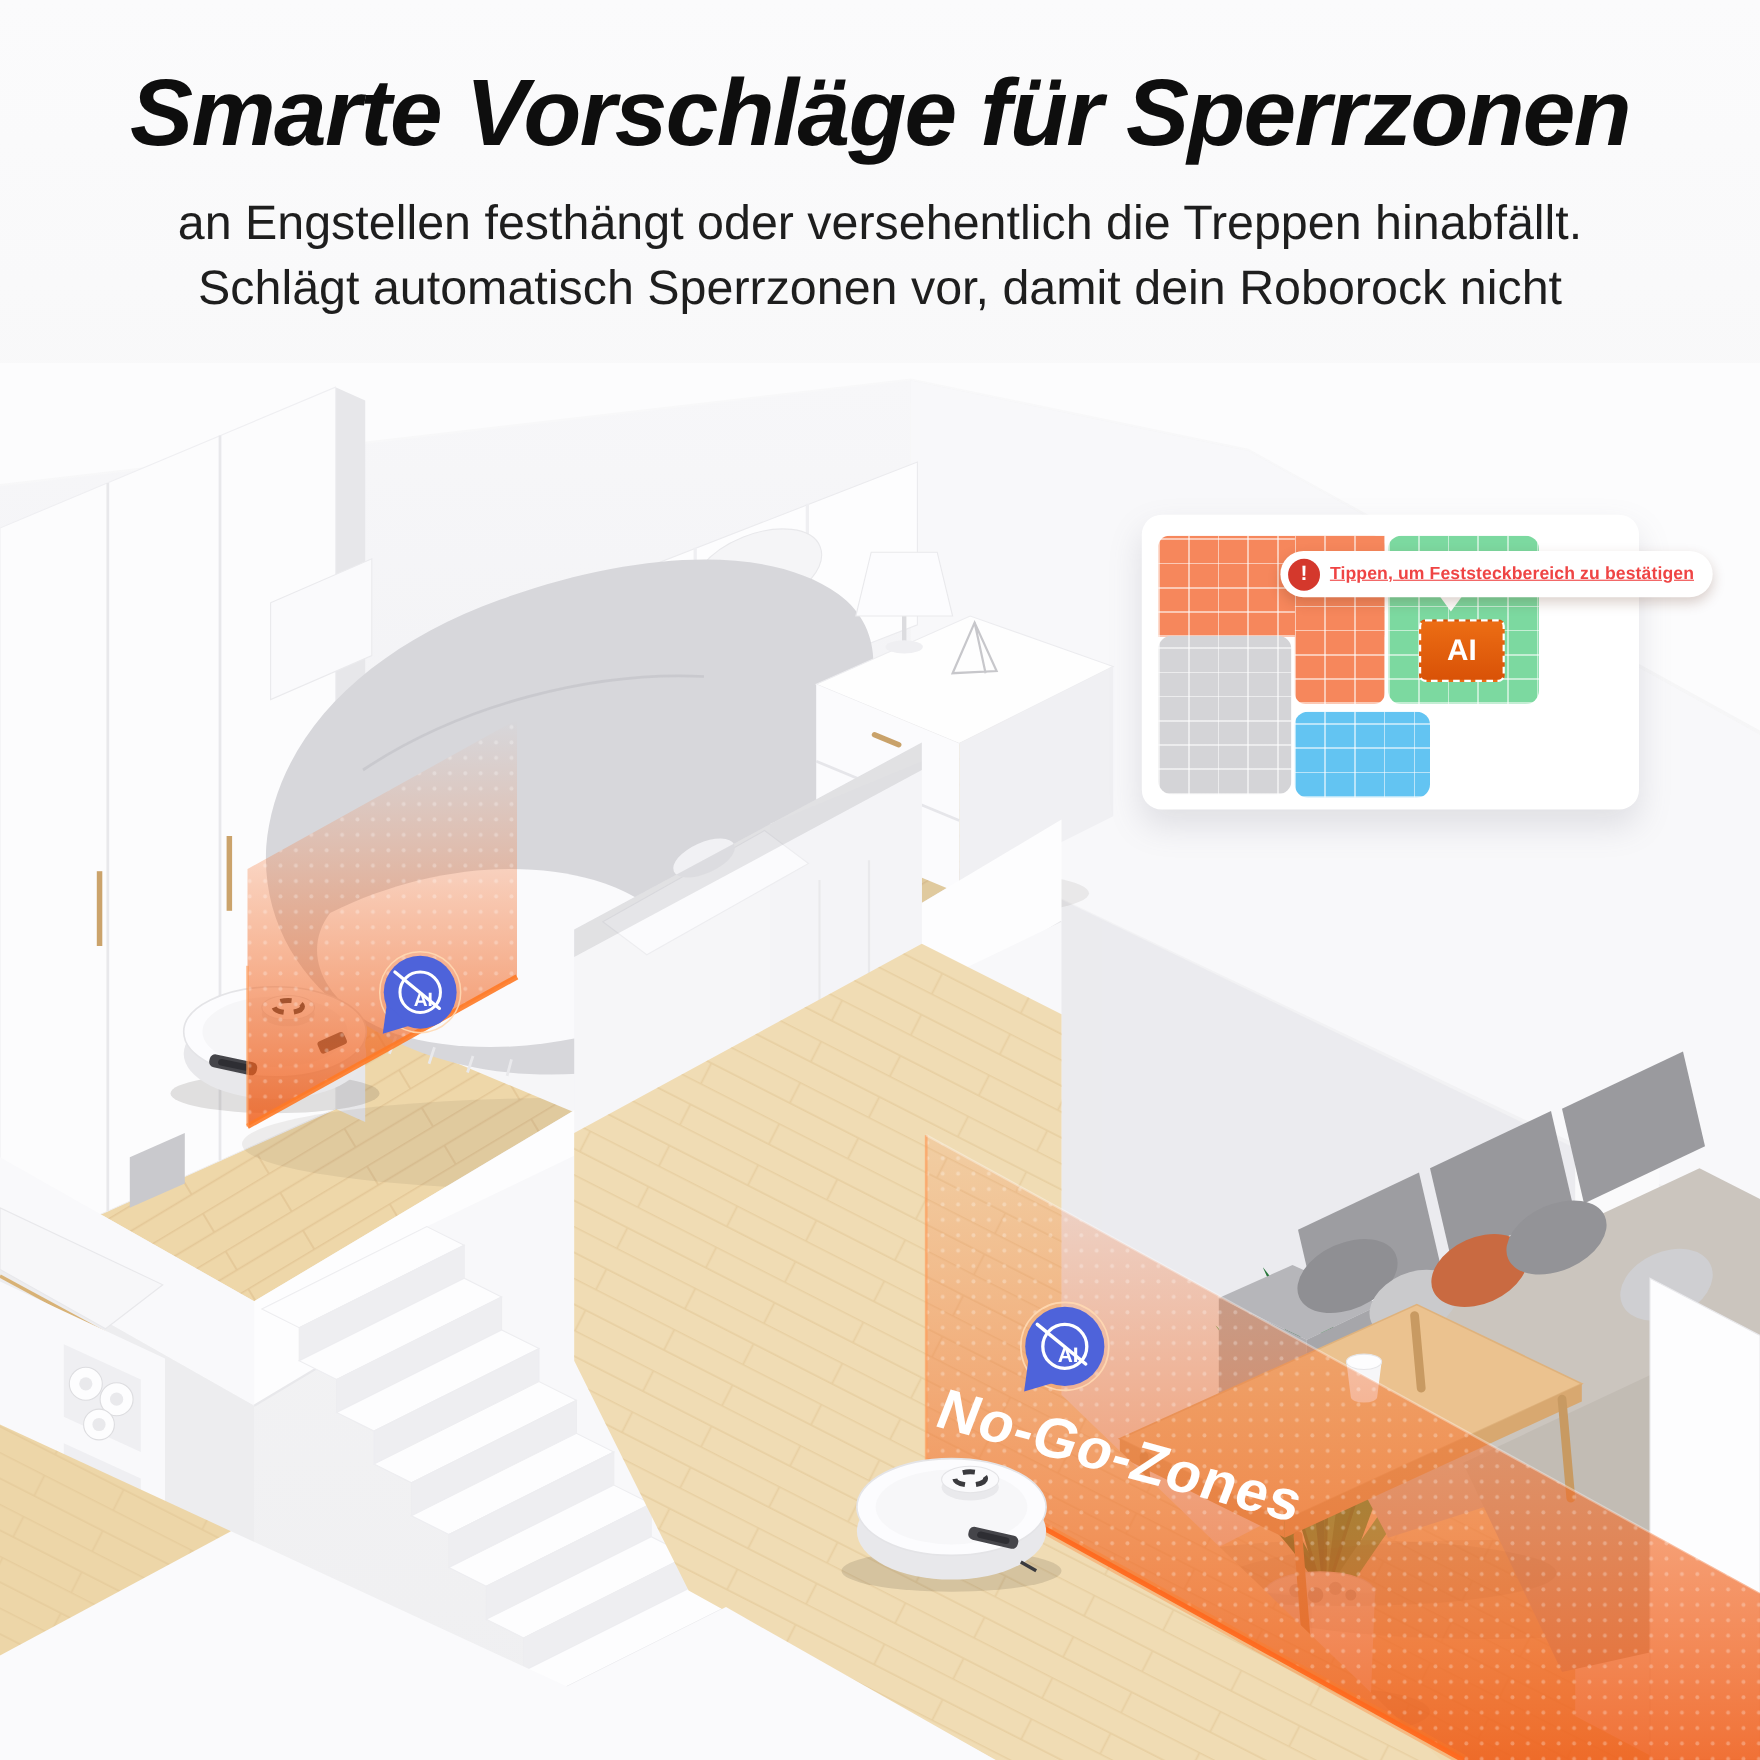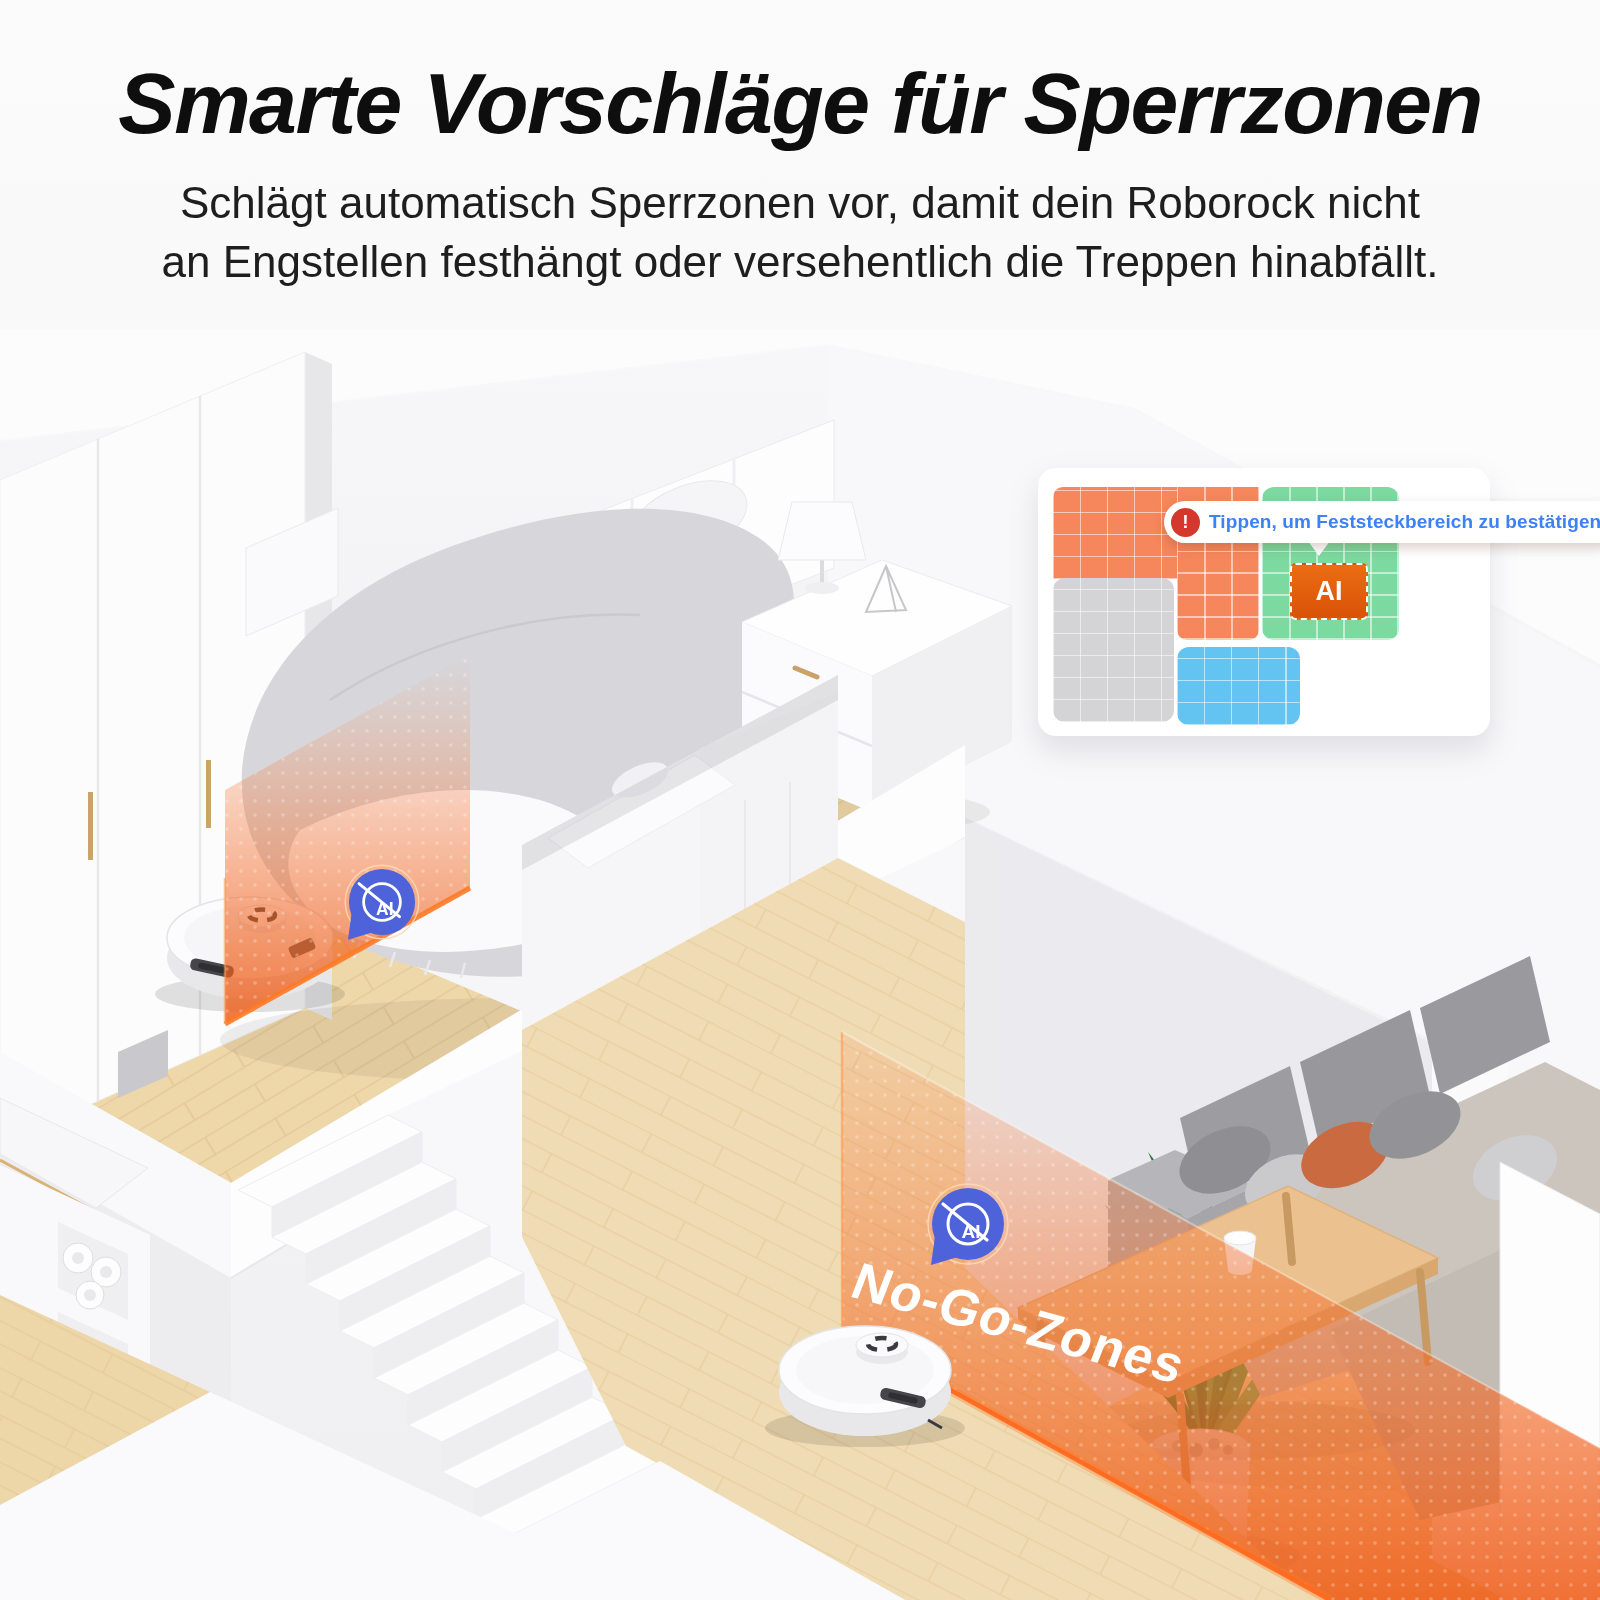--- a/index.html
+++ b/index.html
@@ -25,21 +25,21 @@
   .z-blue {left:139px;top:179px;width:123px;height:78px;background-color:#63C4F2;border-radius:12px;}
   .ai-box{position:absolute;left:252px;top:95px;width:78px;height:57px;border-radius:6px;
           background:linear-gradient(180deg,#EC6D14,#D95207);border:2.5px dashed #FFFFFF;
           box-sizing:border-box;display:flex;align-items:center;justify-content:center;
           color:#FFFFFF;font-size:27px;font-weight:700;}
   .tooltip{position:absolute;left:126px;top:33px;height:42px;display:inline-flex;align-items:center;
            background:#FFFFFF;border-radius:22px;box-shadow:0 5px 12px rgba(90,40,20,.22);
            padding:0 17px 0 7px;white-space:nowrap;z-index:2;}
   .alert{width:29px;height:29px;border-radius:50%;background:#D4382C;color:#FFF;font-weight:700;
          font-size:19px;display:flex;align-items:center;justify-content:center;flex:0 0 auto;}
-  .tip-text{margin-left:9px;color:#3b82f6;font-size:19px;font-weight:700;letter-spacing:.1px;}
+  .tip-text{margin-left:9px;color:#ef4444;font-size:16px;font-weight:700;letter-spacing:.1px;text-decoration:underline;}
   .tail{position:absolute;left:270px;top:73px;width:0;height:0;border-left:11px solid transparent;
         border-right:11px solid transparent;border-top:15px solid #FFFFFF;}
 </style>
 </head>
 <body>
 
 <div class="stage">
 
   <svg class="scene" viewBox="0 0 1600 1600">
     <defs>
@@ -313,22 +313,22 @@
       <path d="M928,1420 l14,8" stroke="#3A3A3E" stroke-width="3"></path>
     </g>
 
     <text transform="translate(848,1296) rotate(15) skewX(-6)" font-size="52" font-weight="700" fill="#FFFFFF" letter-spacing="1">No-Go-Zones</text>
     <use href="#ai-badge-def" transform="translate(968,1224)"></use>
   </svg>
 
   <div class="hdr">
     <h1>Smarte Vorschläge für Sperrzonen</h1>
     <p>
+      <span>an Engstellen festhängt oder versehentlich die Treppen hinabfällt.</span>
       <span>Schlägt automatisch Sperrzonen vor, damit dein Roborock nicht</span>
-      <span>an Engstellen festhängt oder versehentlich die Treppen hinabfällt.</span>
     </p>
   </div>
 
   <div class="map-card">
     <div class="zone z-orange-a"></div>
     <div class="zone z-orange-b"></div>
     <div class="zone z-gray"></div>
     <div class="zone z-green"></div>
     <div class="zone z-blue"></div>
     <div class="ai-box">AI</div>

